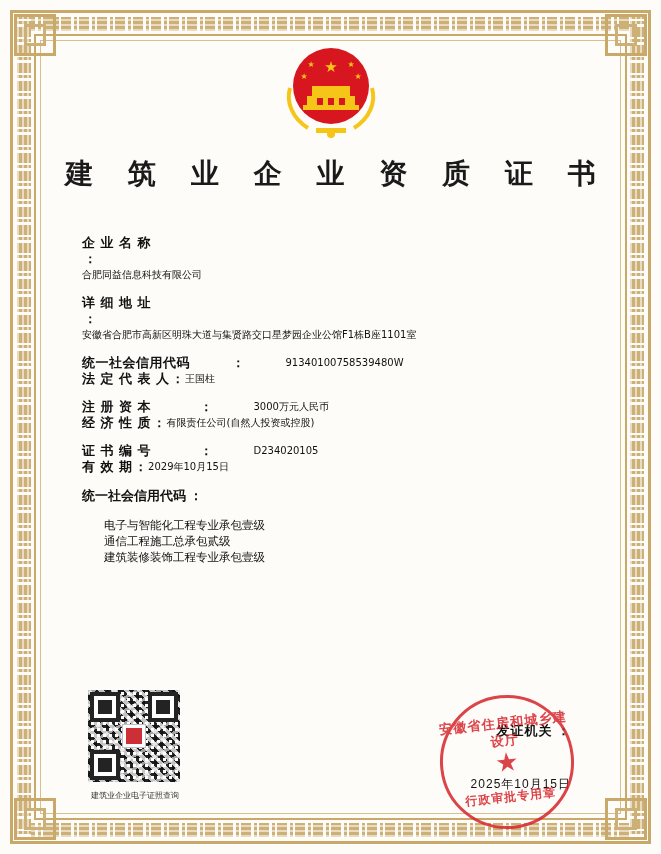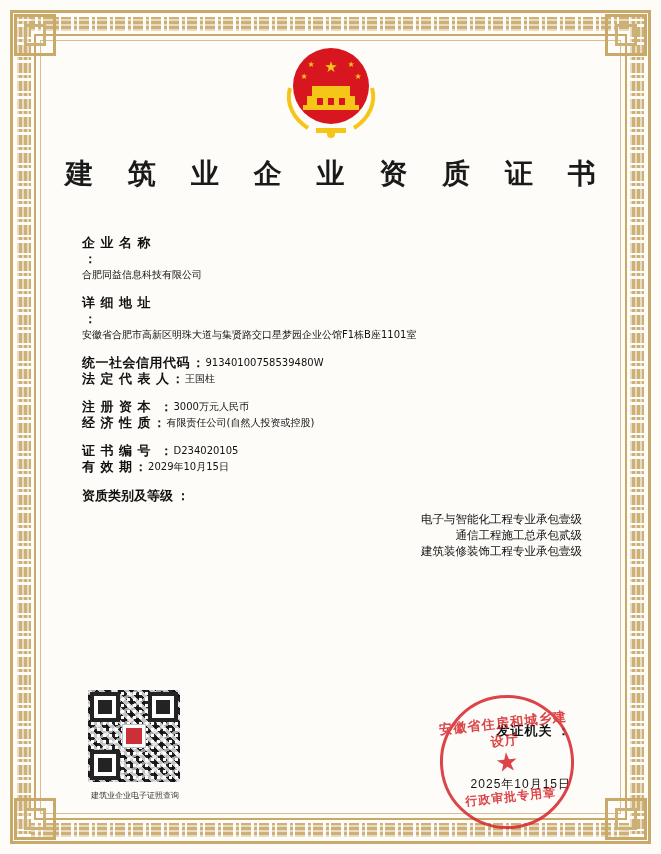--- a/index.html
+++ b/index.html
@@ -155,42 +155,42 @@
   }
   .val {
     font-size: 10px;
     color: #111;
     font-family: "DejaVu Sans", "Liberation Sans", sans-serif;
   }
   .col-left {
     width: 272px;
     display: flex;
     align-items: flex-end;
+    gap: 40px;
   }
   .col-right {
     flex: 1;
     display: flex;
     align-items: flex-end;
   }
   .lbl-w1 { display: inline-block; width: 76px; }
   .lbl-w2 { display: inline-block; width: 76px; }
 
   .qual-label {
     font-weight: bold;
     font-size: 13px;
     margin-top: 2px;
     margin-bottom: 6px;
   }
   .qual-list {
-    margin: 0;
+    margin: 12px;
     padding: 0 0 0 10px;
     list-style: none;
     font-size: 11.5px;
     line-height: 16px;
-    text-align: right;
   }
 
   
   .qr {
     position: absolute;
     left: 88px;
     top: 690px;
     width: 92px;
     height: 92px;
     background-color: #fff;
@@ -396,21 +396,21 @@
         <span class="colon">：</span>
         <span class="val">D234020105</span>
       </span>
       <span class="col-right">
         <span class="lbl">有 效 期</span>
         <span class="colon">：</span>
         <span class="val">2029年10月15日</span>
       </span>
     </div>
 
-    <div class="qual-label">资质类别及等级 ：</div>
+    <div class="qual-label">统一社会信用代码 ：</div>
     <ul class="qual-list">
       <li>电子与智能化工程专业承包壹级</li>
       <li>通信工程施工总承包贰级</li>
       <li>建筑装修装饰工程专业承包壹级</li>
     </ul>
   </div>
 
   <div class="qr">
     <div class="qr-mask"></div>
     <div class="qr-finder qr-f1"></div>

